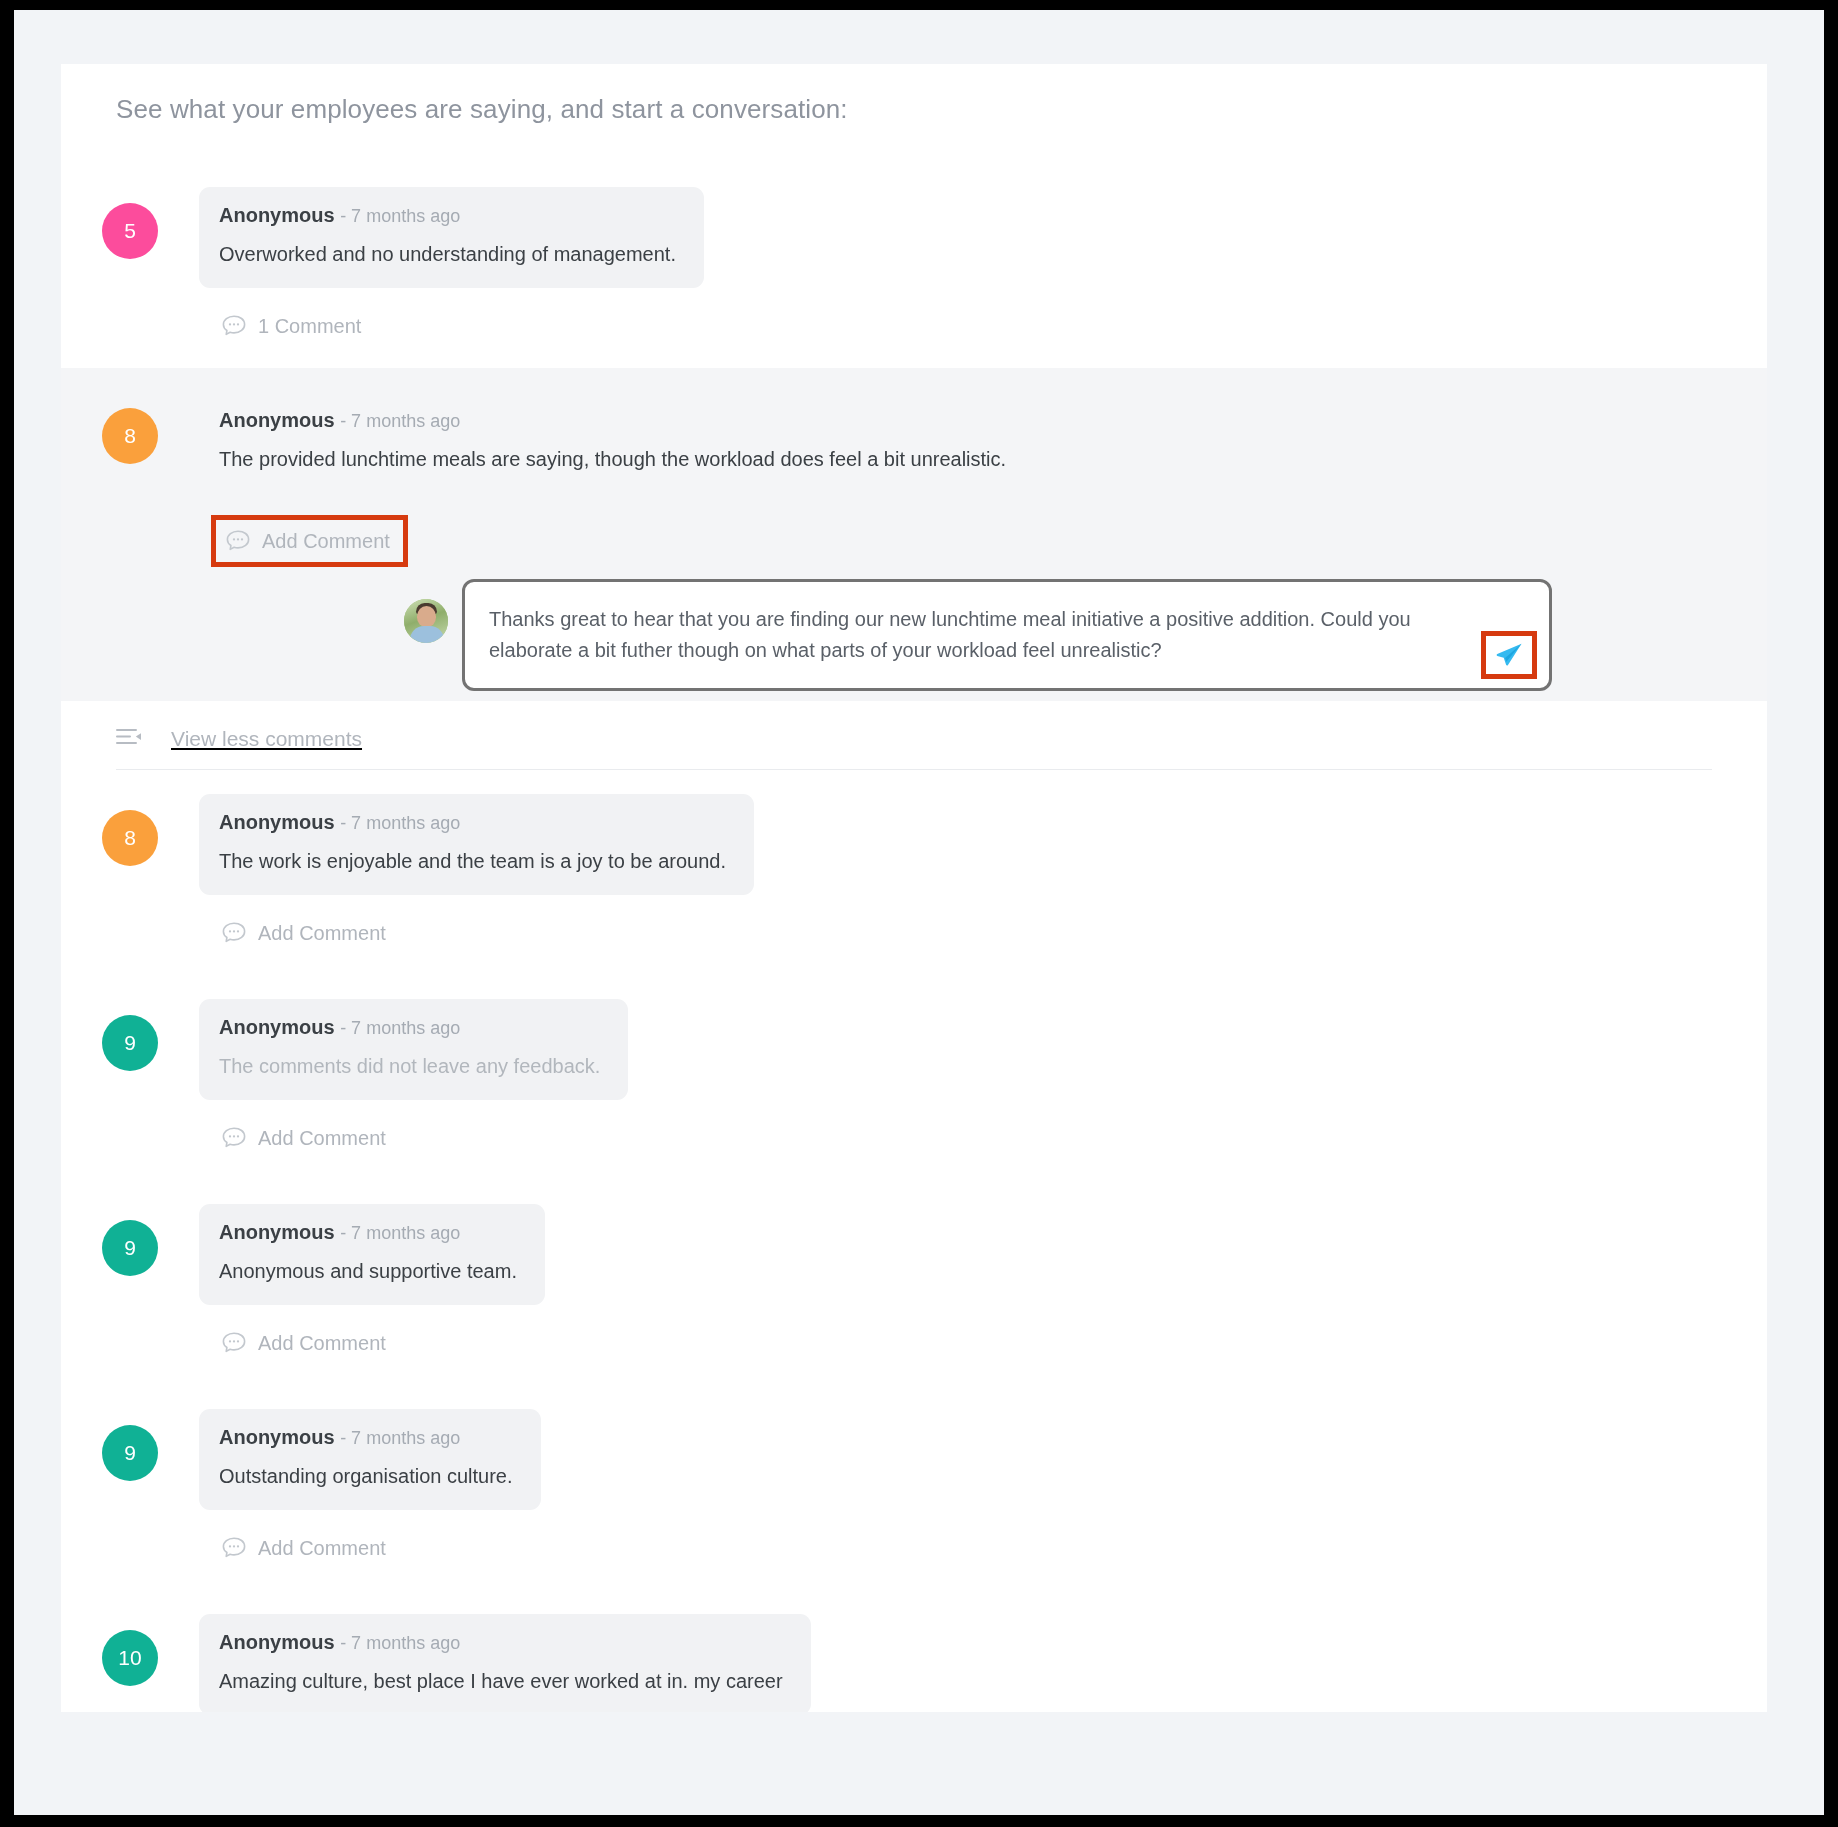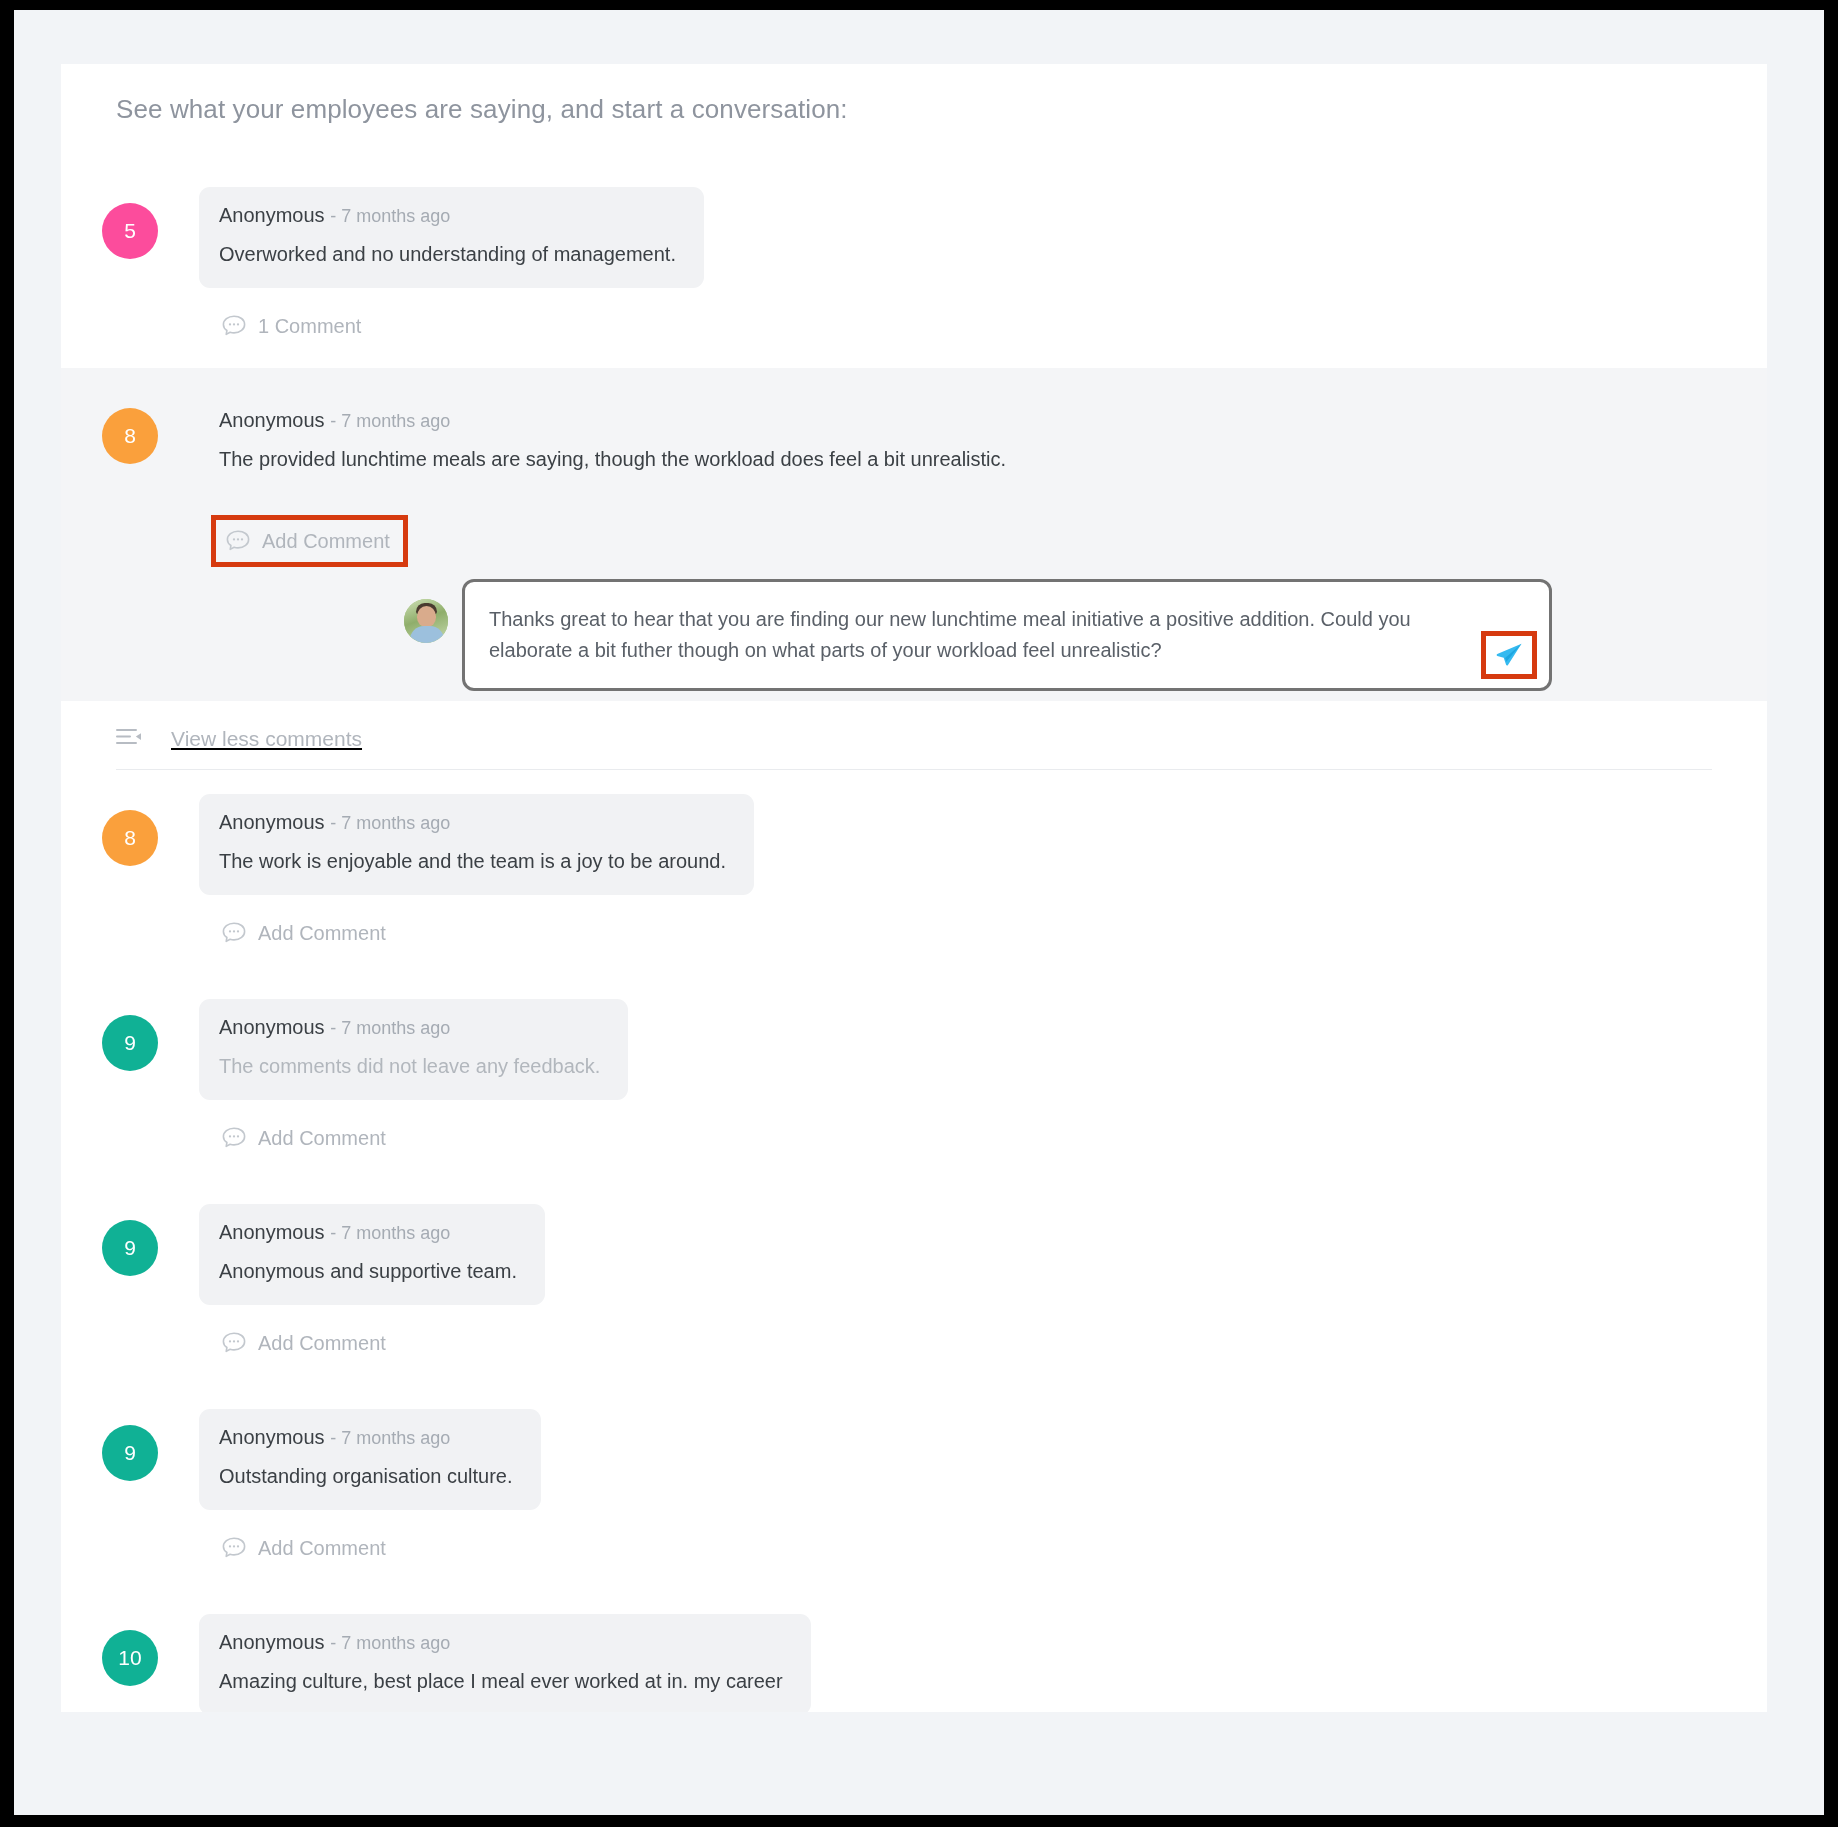--- a/index.html
+++ b/index.html
@@ -80,21 +80,21 @@
     max-width: 1200px;
   }
   .fb-row.shaded .bubble { background: transparent; padding-left: 20px; }
 
   .bubble-head {
     font-size: 20px;
     color: #3b4045;
     margin-bottom: 14px;
     white-space: nowrap;
   }
-  .bubble-head b { font-weight: 400; }
+  .bubble-head b { font-weight: 700; }
   .bubble-head .ago {
     font-weight: 400;
     color: #a5abb3;
     font-size: 18px;
     margin-top: 30px;
   }
 
   .bubble-body {
     font-size: 20px;
     color: #3b4045;
@@ -411,21 +411,21 @@
   <div class="fb-row">
     <div class="avatar-col">
       <div class="score" style="background: rgb(16, 177, 149);">10</div>
     </div>
     <div class="fb-main">
       <div class="bubble">
         <div class="bubble-head">
           <b>Anonymous</b>
           <span class="ago"> - 7 months ago</span>
         </div>
-        <div class="bubble-body">Amazing culture, best place I meal ever worked at in. my career</div>
+        <div class="bubble-body">Amazing culture, best place I have ever worked at in. my career</div>
       </div>
 
       
 
       <div class="composer-holder"></div>
     </div>
   </div>
 
 </div>
 

